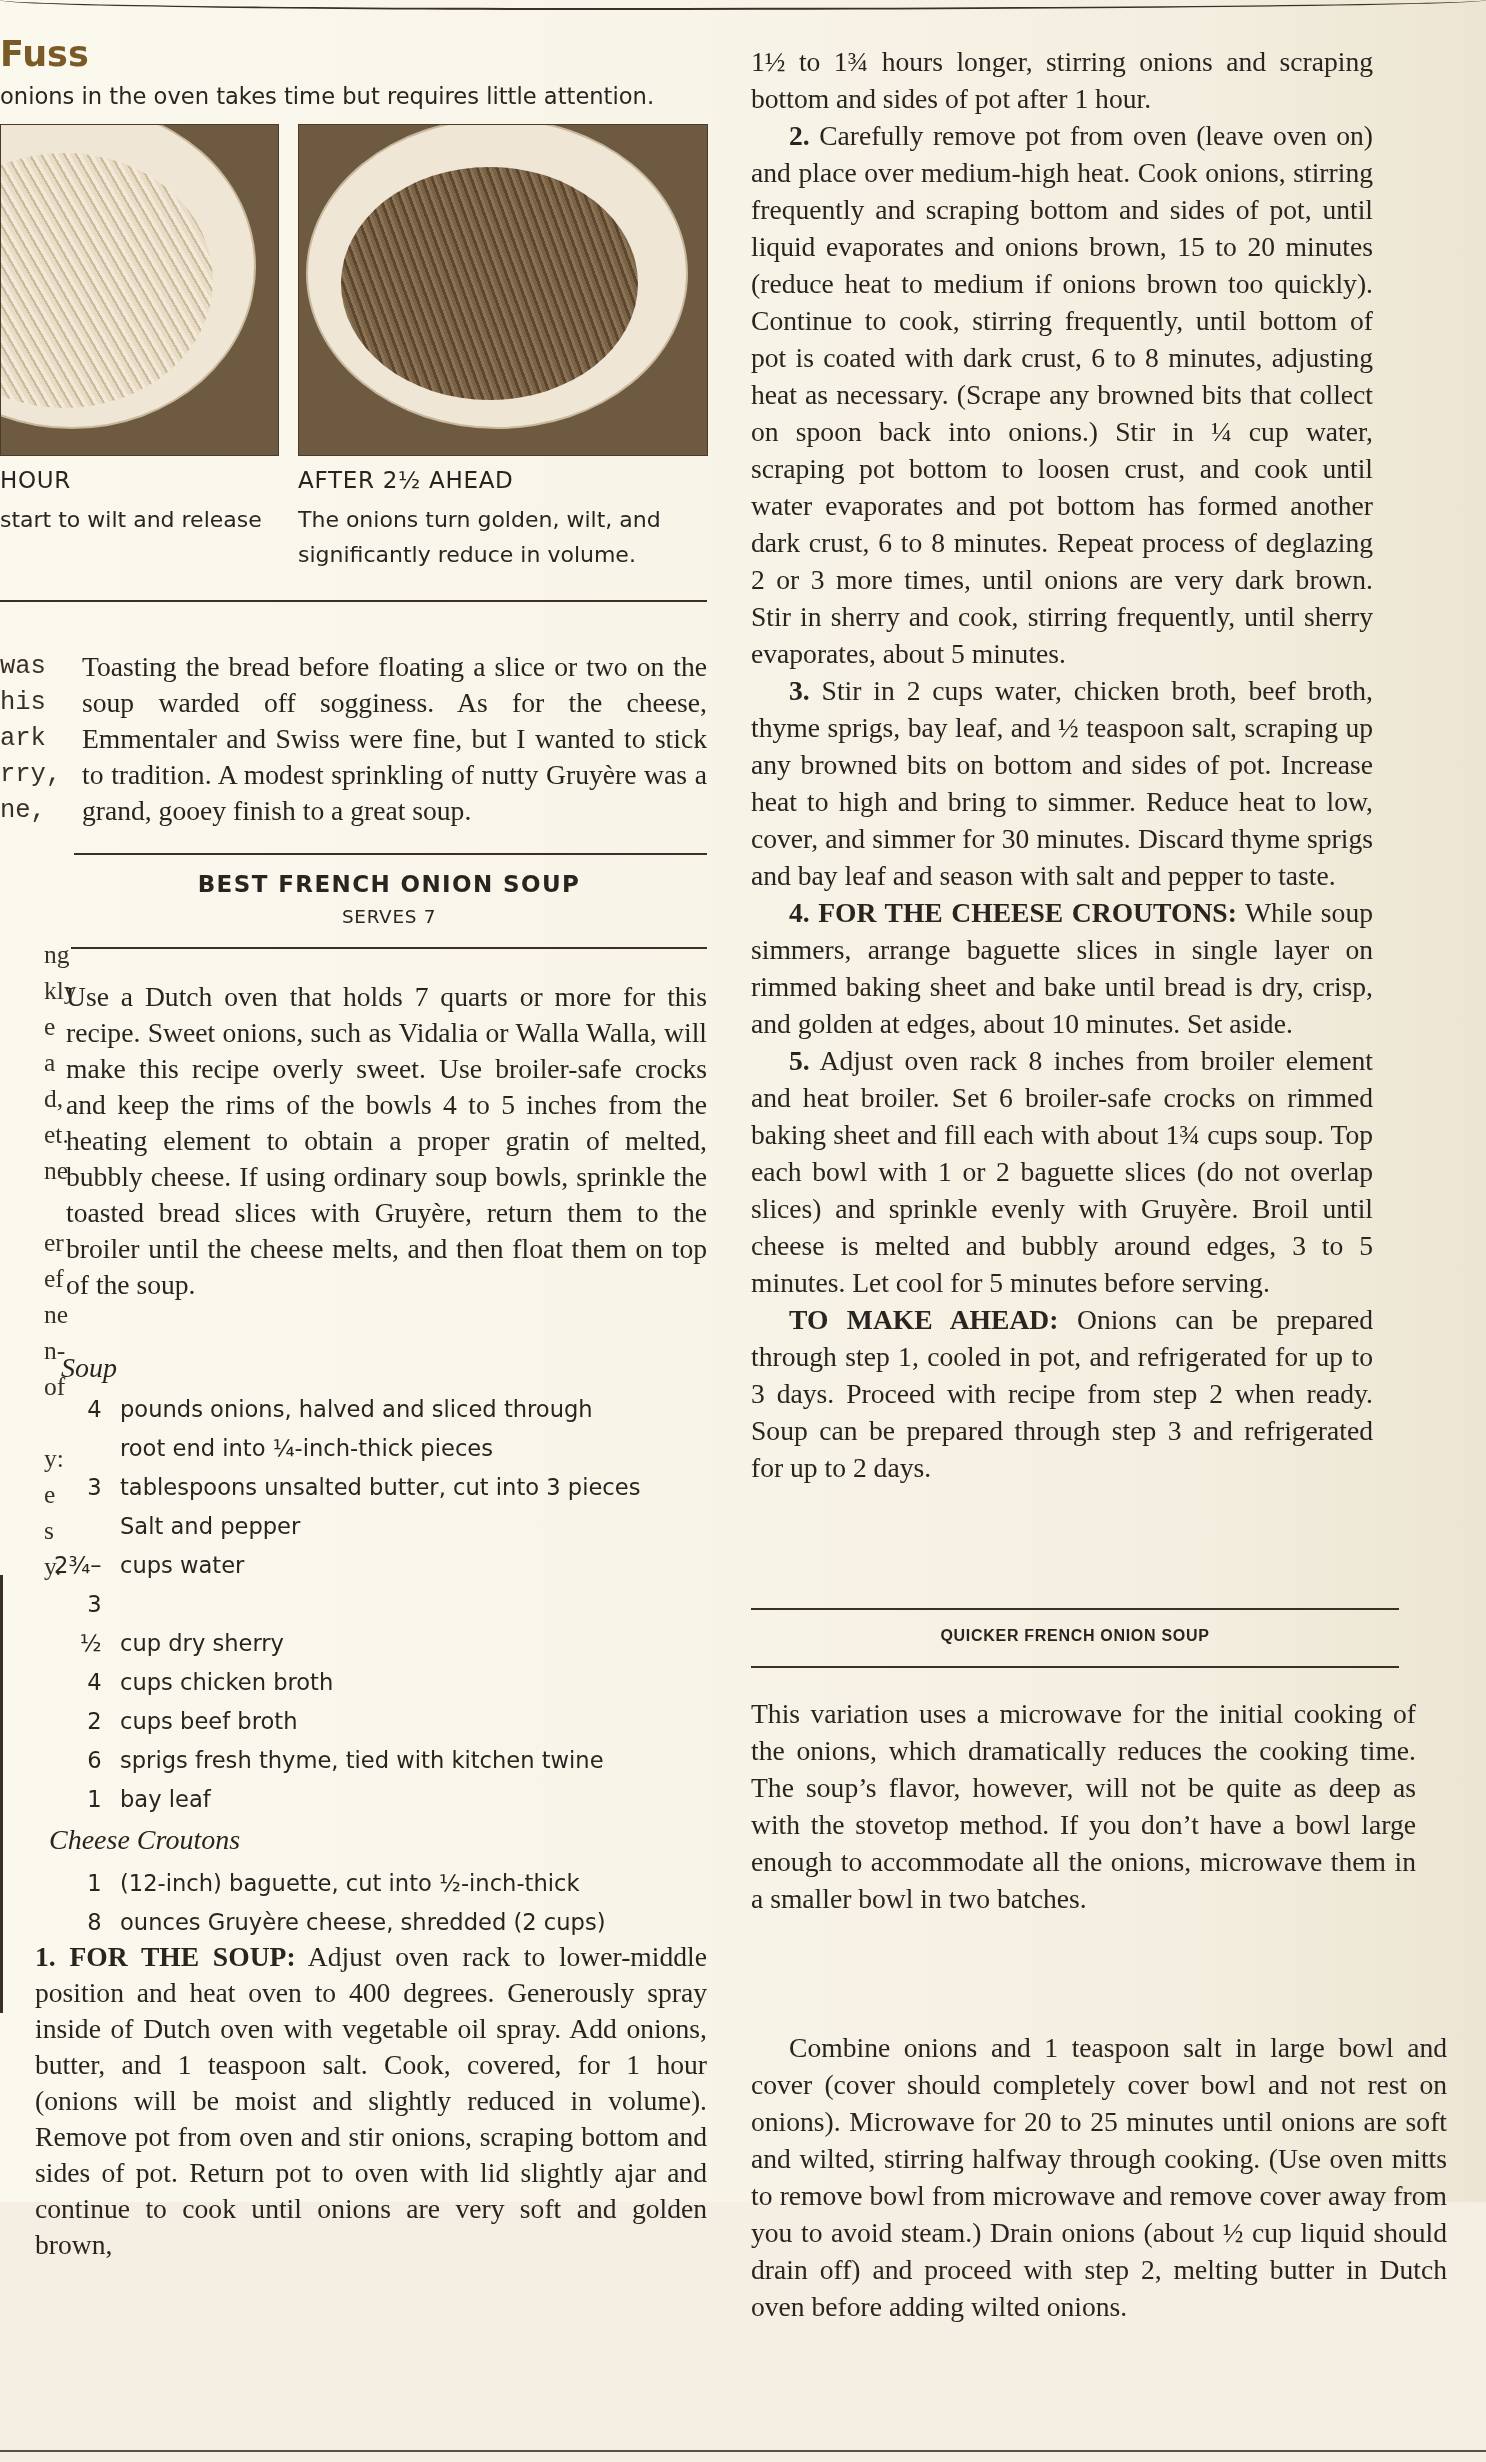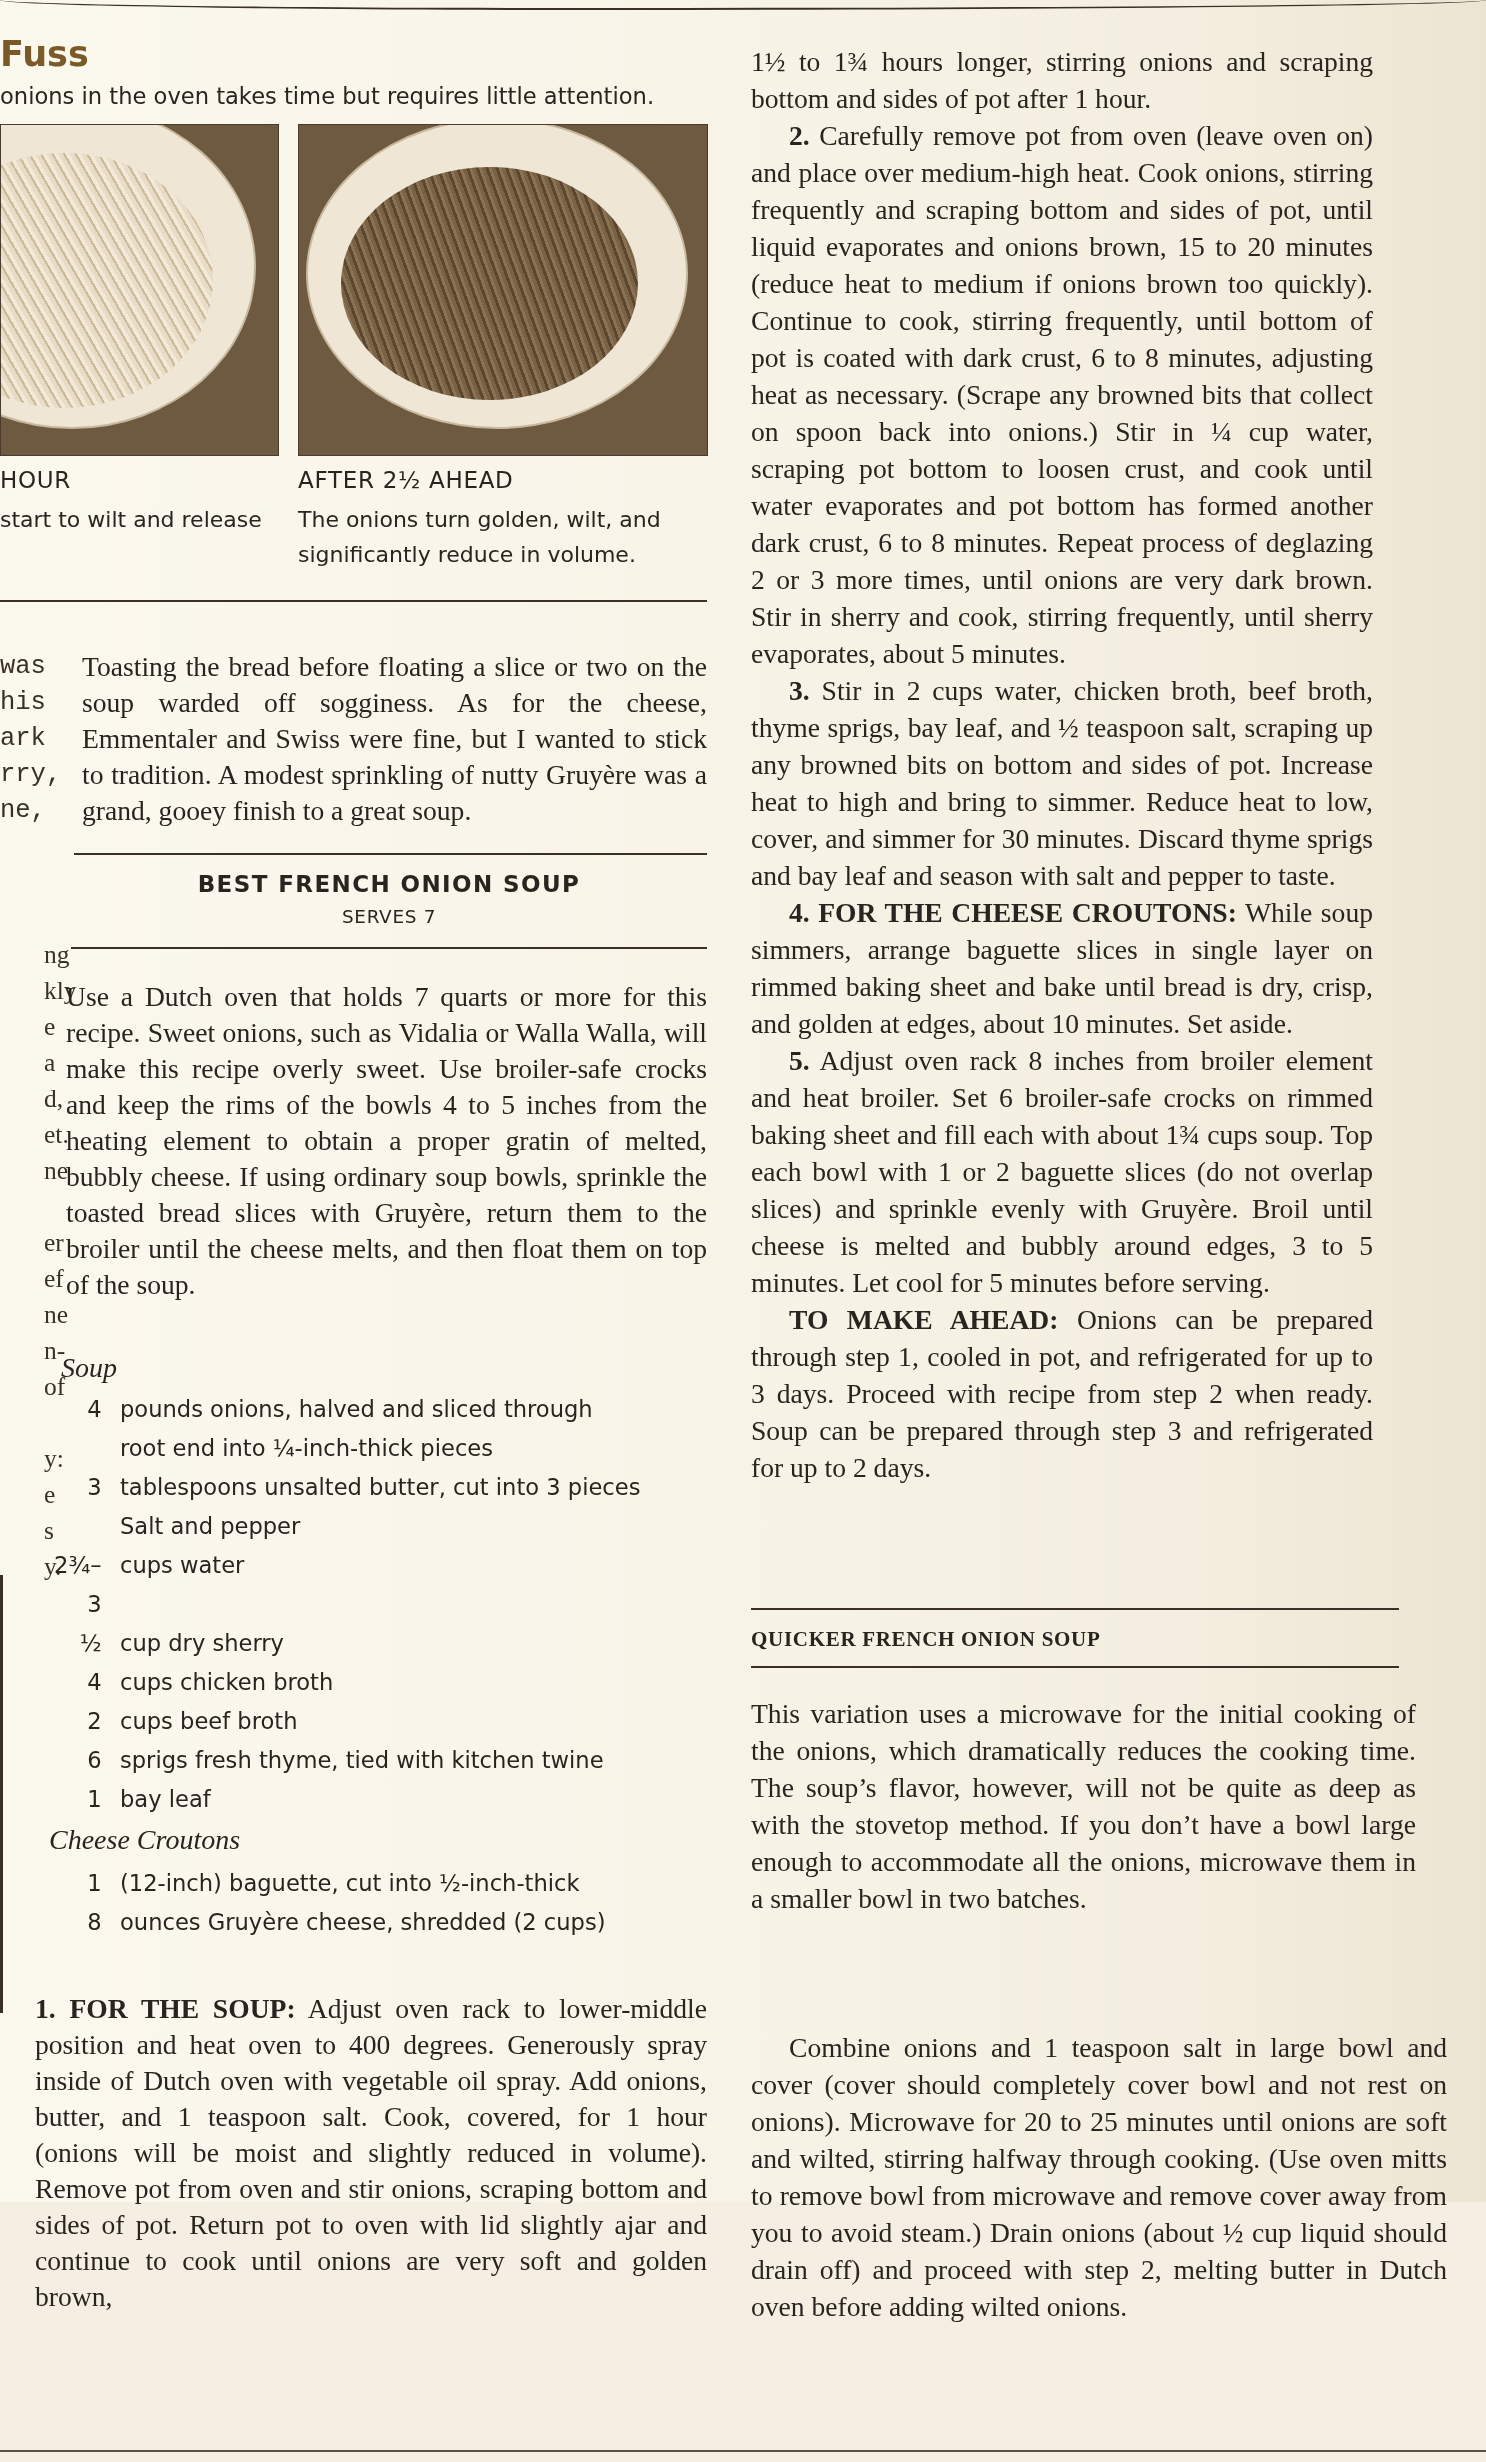--- a/index.html
+++ b/index.html
@@ -77,22 +77,22 @@
     .ing-qty { width: 78px; text-align: right; padding-right: 18.4px; flex-shrink: 0; }
     .ing-desc { flex: 1; }
     .step { text-indent: 38px; }
     .step b { font-weight: bold; }
     
     .right-text {
       position: absolute; left: 751px; width: 622px; font-size: 27.6px; line-height: 37px; text-align: justify;
     }
     .right-text p.step { text-indent: 38px; }
     .variant-title {
-      position: absolute; left: 751px; width: 657px; 
-      font-family: Liberation Serif, serif; font-weight: bold; font-size: 21px; letter-spacing: 0.7px;
+      position: absolute; left: 751px; width: 657px; text-align: center;
+      font-family: Liberation Sans, sans-serif; font-weight: bold; font-size: 16px; letter-spacing: 0.7px;
     }
     .left-box-edge { position: absolute; left: 0; top: 1575px; width: 2.8px; height: 438px; background: #3a3028; }
   </style>
 </head>
 <body>
 
 <div class="page">
   <div class="top-curve"></div>
 
   <div class="header-title">Fuss</div>
@@ -203,21 +203,21 @@
     <div class="ing-row">
         <span class="ing-qty">1</span>
         <span class="ing-desc">(12-inch) baguette, cut into ½-inch-thick</span>
       </div>
     <div class="ing-row">
         <span class="ing-qty">8</span>
         <span class="ing-desc">ounces Gruyère cheese, shredded (2 cups)</span>
       </div>
   </div>
 
-  <div class="body-text" style="left:35px; top:1991px; width:672px;">
+  <div class="body-text" style="left:35px; top:1939px; width:672px;">
     <p class="step"><b>1. FOR THE SOUP:</b><span> Adjust oven rack to lower-middle position and heat oven to 400 degrees. Generously spray inside of Dutch oven with vegetable oil spray. Add onions, butter, and 1 teaspoon salt. Cook, covered, for 1 hour (onions will be moist and slightly reduced in volume). Remove pot from oven and stir onions, scraping bottom and sides of pot. Return pot to oven with lid slightly ajar and continue to cook until onions are very soft and golden brown,</span></p>
   </div>
 
   <div class="right-text" style="top:31px;margin-top:12px;">
     <p><span>1½ to 1¾ hours longer, stirring onions and scraping bottom and sides of pot after 1 hour.</span></p>
     <p class="step"><b>2.</b><span> Carefully remove pot from oven (leave oven on) and place over medium-high heat. Cook onions, stirring frequently and scraping bottom and sides of pot, until liquid evaporates and onions brown, 15 to 20 minutes (reduce heat to medium if onions brown too quickly). Continue to cook, stirring frequently, until bottom of pot is coated with dark crust, 6 to 8 minutes, adjusting heat as necessary. (Scrape any browned bits that collect on spoon back into onions.) Stir in ¼ cup water, scraping pot bottom to loosen crust, and cook until water evaporates and pot bottom has formed another dark crust, 6 to 8 minutes. Repeat process of deglazing 2 or 3 more times, until onions are very dark brown. Stir in sherry and cook, stirring frequently, until sherry evaporates, about 5 minutes.</span></p>
     <p class="step"><b>3.</b><span> Stir in 2 cups water, chicken broth, beef broth, thyme sprigs, bay leaf, and ½ teaspoon salt, scraping up any browned bits on bottom and sides of pot. Increase heat to high and bring to simmer. Reduce heat to low, cover, and simmer for 30 minutes. Discard thyme sprigs and bay leaf and season with salt and pepper to taste.</span></p>
     <p class="step"><b>4. FOR THE CHEESE CROUTONS:</b><span> While soup simmers, arrange baguette slices in single layer on rimmed baking sheet and bake until bread is dry, crisp, and golden at edges, about 10 minutes. Set aside.</span></p>
     <p class="step"><b>5.</b><span> Adjust oven rack 8 inches from broiler element and heat broiler. Set 6 broiler-safe crocks on rimmed baking sheet and fill each with about 1¾ cups soup. Top each bowl with 1 or 2 baguette slices (do not overlap slices) and sprinkle evenly with Gruyère. Broil until cheese is melted and bubbly around edges, 3 to 5 minutes. Let cool for 5 minutes before serving.</span></p>
     <p class="step"><b>TO MAKE AHEAD:</b><span> Onions can be prepared through step 1, cooled in pot, and refrigerated for up to 3 days. Proceed with recipe from step 2 when ready. Soup can be prepared through step 3 and refrigerated for up to 2 days.</span></p>

